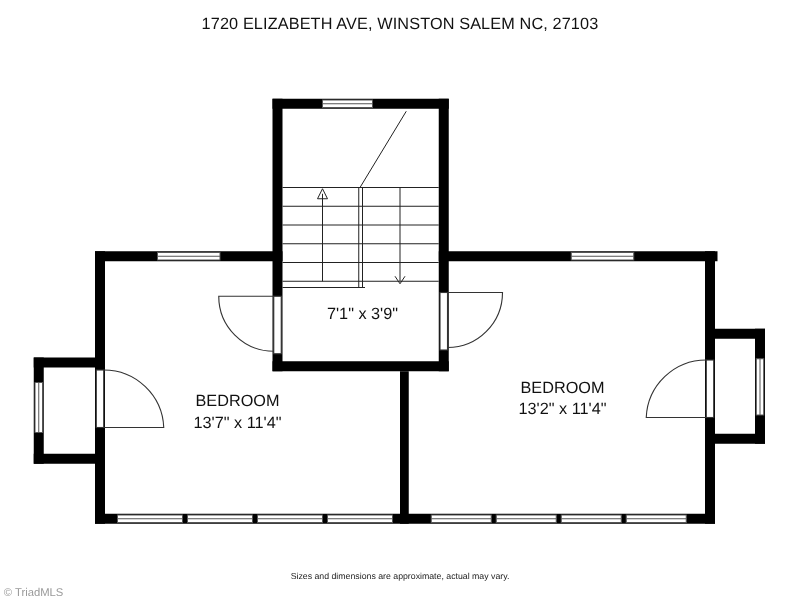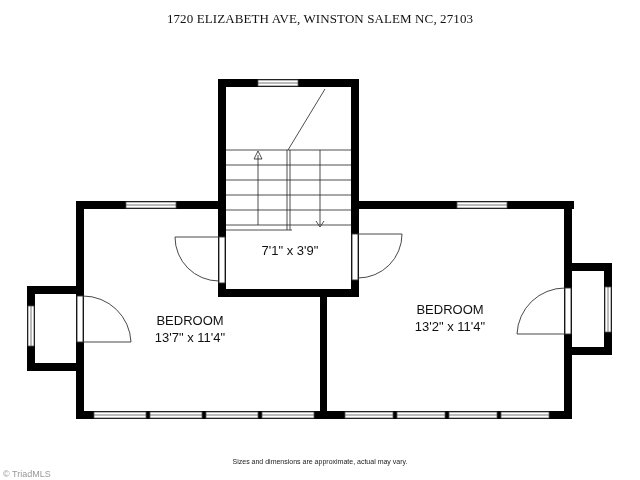--- a/index.html
+++ b/index.html
@@ -1,17 +1,17 @@
 <!DOCTYPE html>
 <html><head>
 <meta charset="utf-8">
 <style>
   html, body { margin: 0; padding: 0; background: #ffffff; }
   body { width: 640px; height: 480px; position: relative; overflow: hidden; font-family: "Liberation Sans", sans-serif; }
-  .title { position: absolute; top: 11px; left: 0; width: 640px; text-align: center; font-size: 13px; color: #111; letter-spacing: 0.1px; font-family: Liberation Serif, serif; }
+  .title { position: absolute; top: 11px; left: 0; width: 640px; text-align: center; font-size: 13px; color: #111; letter-spacing: 0.1px; }
   svg.plan { position: absolute; left: 0; top: 0; }
   .room-label { position: absolute; text-align: center; color: #111; font-size: 13px; line-height: 17px; }
   .disclaimer { position: absolute; top: 458px; left: 0; width: 640px; text-align: center; font-size: 7px; color: #222; }
   .copyright { position: absolute; top: 469px; left: 3px; font-size: 9px; color: #999; }
 </style>
 </head>
 <body>
 
 <div class="title">1720 ELIZABETH AVE, WINSTON SALEM NC, 27103</div>
 

